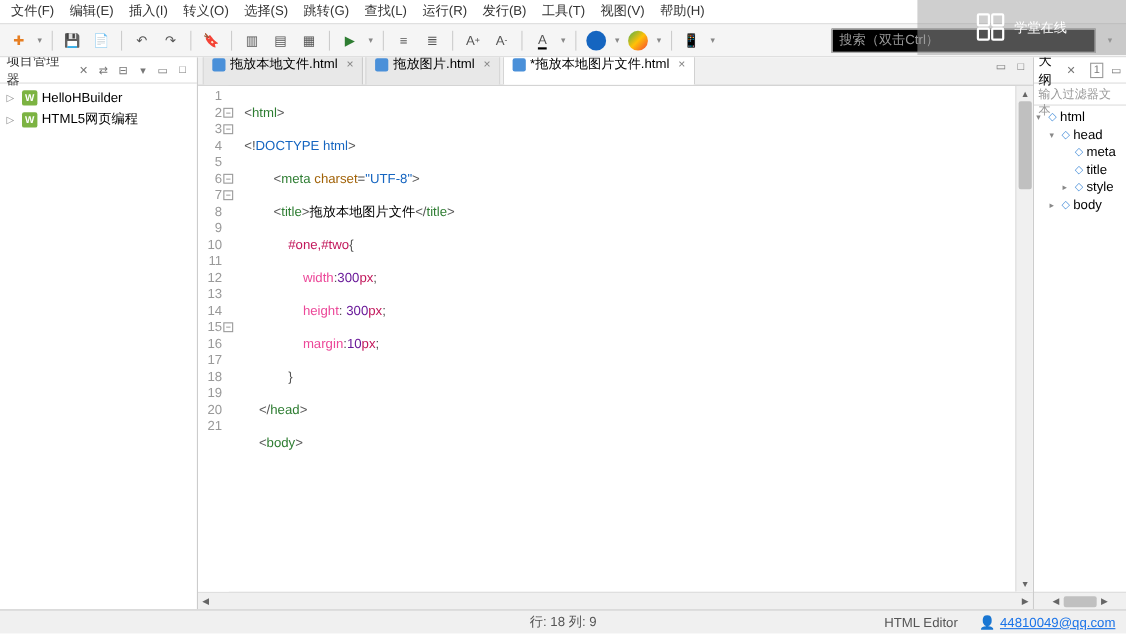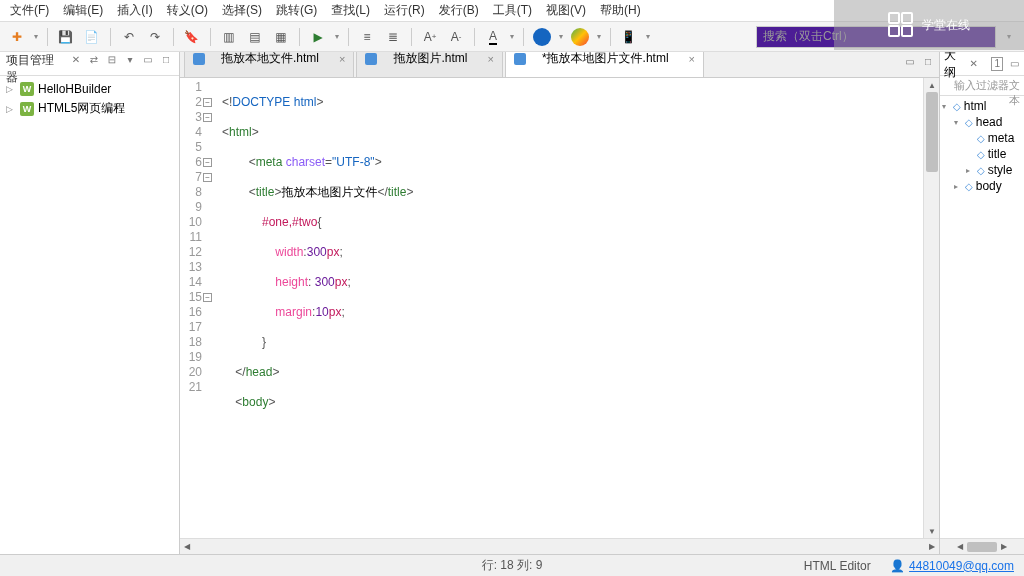--- a/index.html
+++ b/index.html
@@ -7,68 +7,68 @@
 .app { width: 1024px; height: 576px; display: flex; flex-direction: column; background: #f0f0f0; }
 .menubar { height: 22px; background: #fff; display: flex; align-items: center; padding: 0 4px; gap: 2px; border-bottom: 1px solid #ddd; position: relative; }
 .menu-item { padding: 2px 6px; color: #333; cursor: pointer; }
 .watermark { position: absolute; right: 0; top: 0; width: 190px; height: 50px; background: rgba(160,160,160,0.5); display: flex; align-items: center; justify-content: center; color: #fff; font-size: 18px; z-index: 10; pointer-events: none; }
 .watermark-icon { width: 26px; height: 26px; margin-right: 8px; display: flex; flex-wrap: wrap; }
 .watermark-icon span { width: 12px; height: 12px; border: 2px solid #fff; border-radius: 2px; margin: 0 1px 1px 0; }
 .toolbar { height: 30px; background: #f5f5f5; border-bottom: 1px solid #ddd; display: flex; align-items: center; padding: 0 6px; gap: 4px; }
 .tool-btn { width: 22px; height: 22px; display: flex; align-items: center; justify-content: center; cursor: pointer; border-radius: 2px; color: #555; }
 .tool-sep { width: 1px; height: 18px; background: #ccc; margin: 0 3px; }
 .tool-dd { width: 8px; height: 22px; display: flex; align-items: center; justify-content: center; color: #888; cursor: pointer; font-size: 8px; }
-.search-box { margin-left: auto; width: 240px; height: 22px; border: 1px solid #ccc; background: #4c1d95; padding: 0 6px; color: #999; display: flex; align-items: center; }
+.search-box { margin-left: auto; width: 240px; height: 22px; border: 1px solid #ccc; background: #000000; padding: 0 6px; color: #999; display: flex; align-items: center; }
 .tool-round { width: 18px; height: 18px; border-radius: 50%; }
 .main { flex: 1; display: flex; overflow: hidden; }
 .left-panel { width: 180px; background: #fff; border-right: 1px solid #ccc; display: flex; flex-direction: column; }
-.panel-header { height: 24px; display: flex; align-items: flex-start; padding: 0 6px; border-bottom: 1px solid #ddd; gap: 4px; }
+.panel-header { height: 24px; display: flex; align-items: center; padding: 0 6px; border-bottom: 1px solid #ddd; gap: 4px; }
 .panel-title { flex: 1; color: #333; }
 .panel-icon { width: 14px; height: 14px; display: flex; align-items: center; justify-content: center; color: #777; cursor: pointer; font-size: 10px; }
 .tree { padding: 4px 0; }
 .tree-item { display: flex; align-items: center; padding: 2px 6px; gap: 4px; cursor: pointer; }
 .tree-arrow { width: 10px; color: #888; font-size: 9px; }
 .tree-icon { width: 14px; height: 14px; background: #7cb342; border-radius: 2px; display: flex; align-items: center; justify-content: center; color: #fff; font-size: 9px; font-weight: bold; }
 .center { flex: 1; display: flex; flex-direction: column; background: #fff; }
 .tabs { height: 26px; background: #f0f0f0; display: flex; align-items: flex-end; padding: 0 4px; border-bottom: 1px solid #ccc; position: relative; }
-.tab { height: 38px; padding: 0 8px; display: flex; align-items: center; gap: 16px; background: #e8e8e8; border: 1px solid #ccc; border-bottom: none; margin-right: 2px; cursor: pointer; border-radius: 3px 3px 0 0; }
+.tab { height: 38px; padding: 0 8px; display: flex; align-items: center; gap: 4px; background: #e8e8e8; border: 1px solid #ccc; border-bottom: none; margin-right: 2px; cursor: pointer; border-radius: 3px 3px 0 0; }
 .tab.active { background: #fff; }
 .tab-icon { width: 12px; height: 12px; background: #4a90d9; border-radius: 2px; }
 .tab-close { color: #888; font-size: 11px; cursor: pointer; margin-left: 4px; }
 .tabs-right { position: absolute; right: 4px; top: 2px; display: flex; gap: 4px; }
 .editor { flex: 1; display: flex; overflow: hidden; position: relative; }
 .gutter { width: 28px; background: #fff; text-align: right; padding: 2px 6px 0 0; color: #999; font-family: Consolas, monospace; font-size: 13px; line-height: 15px; }
 .gutter div { height: 15px; position: relative; }
 .fold { position: absolute; right: -10px; top: 3px; width: 9px; height: 9px; border: 1px solid #999; font-size: 8px; line-height: 7px; text-align: center; color: #666; background: #fff; }
 .code { flex: 1; padding: 2px 0 0 14px; font-family: Consolas, monospace; font-size: 13px; line-height: 15px; white-space: pre; overflow: hidden; }
 .code-line { height: 15px; }
 @keyframes blink { 50% { opacity: 0; } }
 .vscroll { width: 16px; background: #f0f0f0; border-left: 1px solid #ddd; position: relative; }
 .vscroll-thumb { position: absolute; top: 14px; left: 2px; width: 12px; height: 80px; background: #c0c0c0; border-radius: 2px; }
 .vscroll-arr { position: absolute; left: 0; width: 16px; height: 14px; display: flex; align-items: center; justify-content: center; font-size: 8px; color: #666; cursor: pointer; }
 .hscroll { height: 16px; background: #f0f0f0; border-top: 1px solid #ddd; display: flex; align-items: center; }
 .hscroll-arr { width: 14px; height: 16px; display: flex; align-items: center; justify-content: center; font-size: 8px; color: #666; cursor: pointer; }
 .right-panel { width: 85px; background: #fff; border-left: 1px solid #ccc; display: flex; flex-direction: column; }
 .outline-head { height: 24px; display: flex; align-items: center; padding: 0 4px; border-bottom: 1px solid #ddd; gap: 6px; }
-.outline-filter { height: 20px; border-bottom: 1px solid #ddd; padding: 2px 4px; color: #999; font-size: 11px; text-align: right; }
+.outline-filter { height: 20px; border-bottom: 1px solid #ddd; padding: 2px 4px; color: #999; font-size: 11px; }
 .outline { padding: 2px 0; font-size: 11px; overflow: hidden; flex: 1; }
 .outline-item { display: flex; align-items: center; padding: 1px 2px; gap: 3px; cursor: pointer; }
 .outline-arrow { width: 8px; color: #888; font-size: 8px; }
 .outline-icon { color: #4a90d9; font-size: 10px; }
 .outline-hscroll { height: 16px; background: #f0f0f0; border-top: 1px solid #ddd; display: flex; align-items: center; justify-content: center; }
 .outline-hscroll-thumb { width: 30px; height: 10px; background: #c0c0c0; border-radius: 2px; }
 .statusbar { height: 22px; background: #f0f0f0; border-top: 1px solid #ccc; display: flex; align-items: center; padding: 0 10px; color: #555; }
 .status-center { position: absolute; left: 50%; transform: translateX(-50%); text-align: center; }
 .status-right { margin-left: auto; display: flex; gap: 20px; align-items: center; }
 .status-link { color: #1a73e8; text-decoration: underline; cursor: pointer; }
 .status-user-icon { color: #7cb342; }
 
 .t-tag { color: #2e7d32; }
 .t-doctype { color: #1565c0; }
-.t-attr { color: #8b5cf6; }
+.t-attr { color: #a16207; }
 .t-str { color: #1565c0; }
 .t-sel { color: #c2185b; }
 .t-prop { color: #ec4899; }
 .t-num { color: #6a1b9a; }
 .t-unit { color: #c2185b; }
 .t-hex { color: #888; }
 .t-punct { color: #555; }
 </style>
 </head>
 <body>
@@ -208,22 +208,22 @@
             <div>14</div>
             <div>15<span class="fold">−</span></div>
             <div>16</div>
             <div>17</div>
             <div>18</div>
             <div>19</div>
             <div>20</div>
             <div>21</div>
           </div>
         <div class="code">
+<div class="code-line"><span class="t-punct">&lt;</span><span class="t-tag">html</span><span class="t-punct">&gt;</span></div>
 <div class="code-line"><span class="t-punct">&lt;!</span><span class="t-doctype">DOCTYPE</span> <span class="t-doctype">html</span><span class="t-punct">&gt;</span></div>
-<div class="code-line"><span class="t-punct">&lt;</span><span class="t-tag">html</span><span class="t-punct">&gt;</span></div>
 <div class="code-line">        <span class="t-punct">&lt;</span><span class="t-tag">meta</span> <span class="t-attr">charset</span><span class="t-punct">=</span><span class="t-str">"<span>UTF-8</span>"</span><span class="t-punct">&gt;</span></div>
 <div class="code-line">        <span class="t-punct">&lt;</span><span class="t-tag">title</span><span class="t-punct">&gt;</span><span>拖放本地图片文件</span><span class="t-punct">&lt;/</span><span class="t-tag">title</span><span class="t-punct">&gt;</span></div>
 <div class="code-line">            <span class="t-sel">#one,#two</span><span class="t-punct">{</span></div>
 <div class="code-line">                <span class="t-prop">width</span><span class="t-punct">:</span><span class="t-num">300</span><span class="t-unit">px</span><span class="t-punct">;</span></div>
 <div class="code-line">                <span class="t-prop">height</span><span class="t-punct">:</span> <span class="t-num">300</span><span class="t-unit">px</span><span class="t-punct">;</span></div>
 <div class="code-line">                <span class="t-prop">margin</span><span class="t-punct">:</span><span class="t-num">10</span><span class="t-unit">px</span><span class="t-punct">;</span></div>
 <div class="code-line">            <span class="t-punct">}</span></div>
 <div class="code-line">    <span class="t-punct">&lt;/</span><span class="t-tag">head</span><span class="t-punct">&gt;</span></div>
 <div class="code-line">    <span class="t-punct">&lt;</span><span class="t-tag">body</span><span class="t-punct">&gt;</span></div>
 

